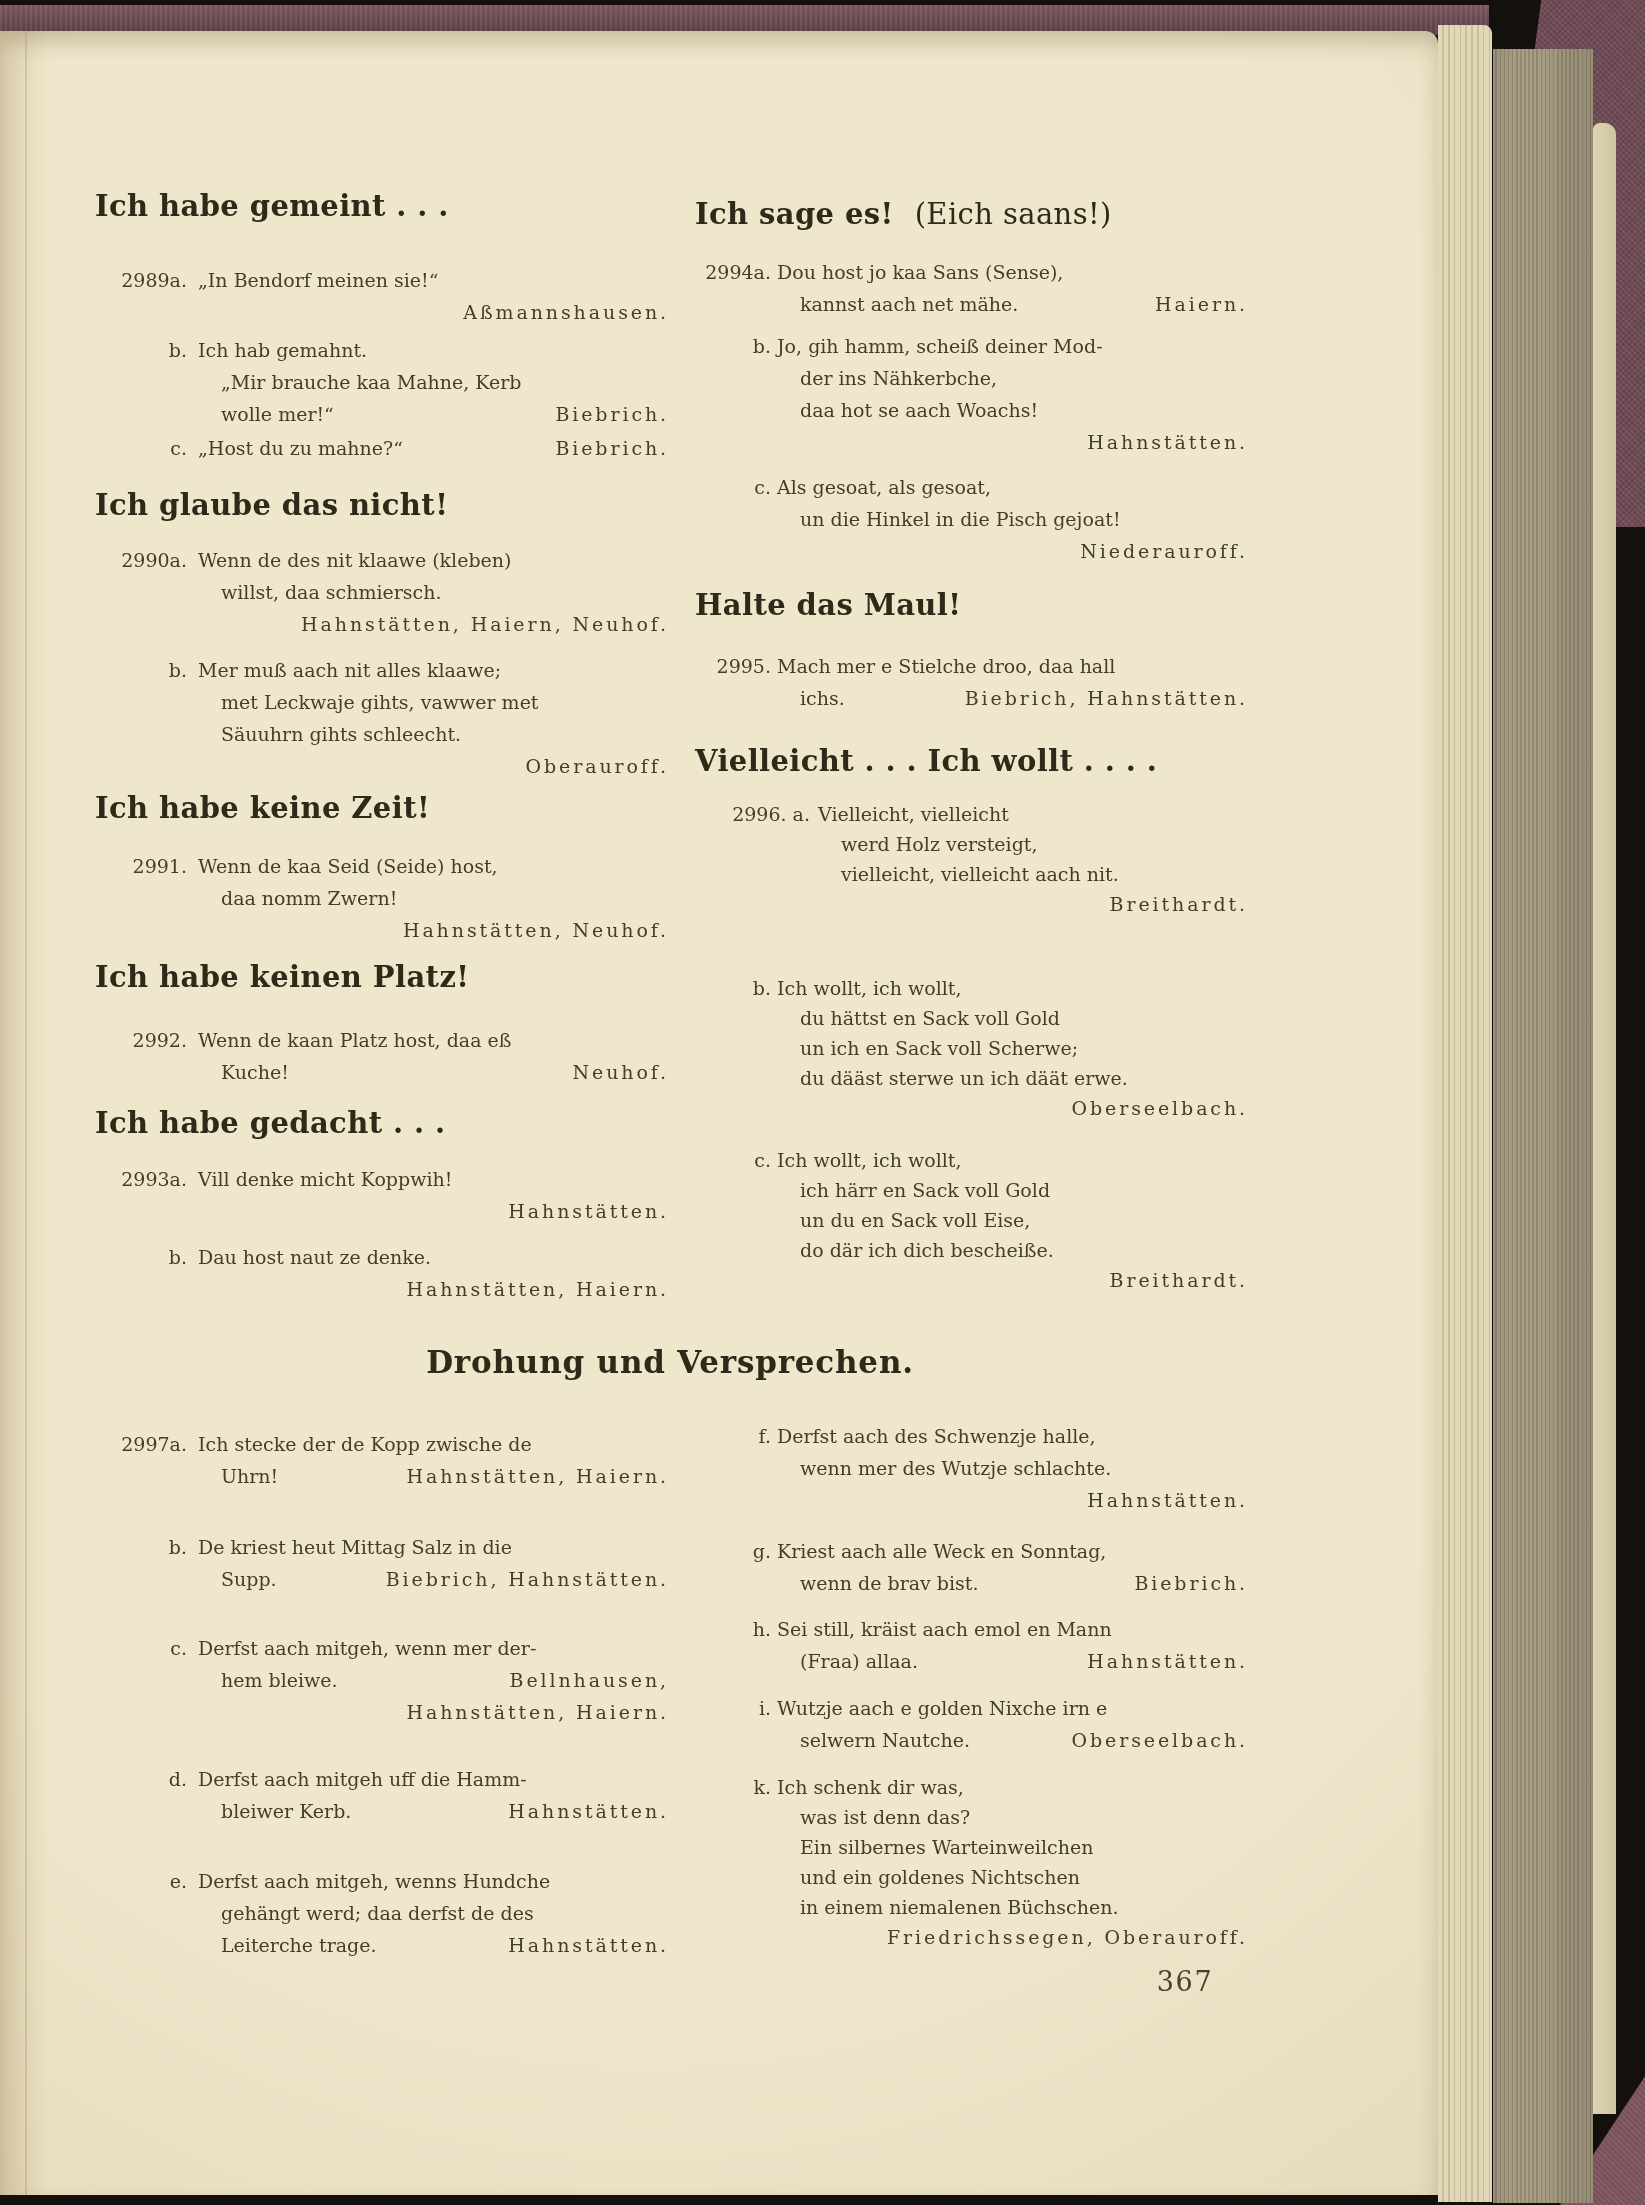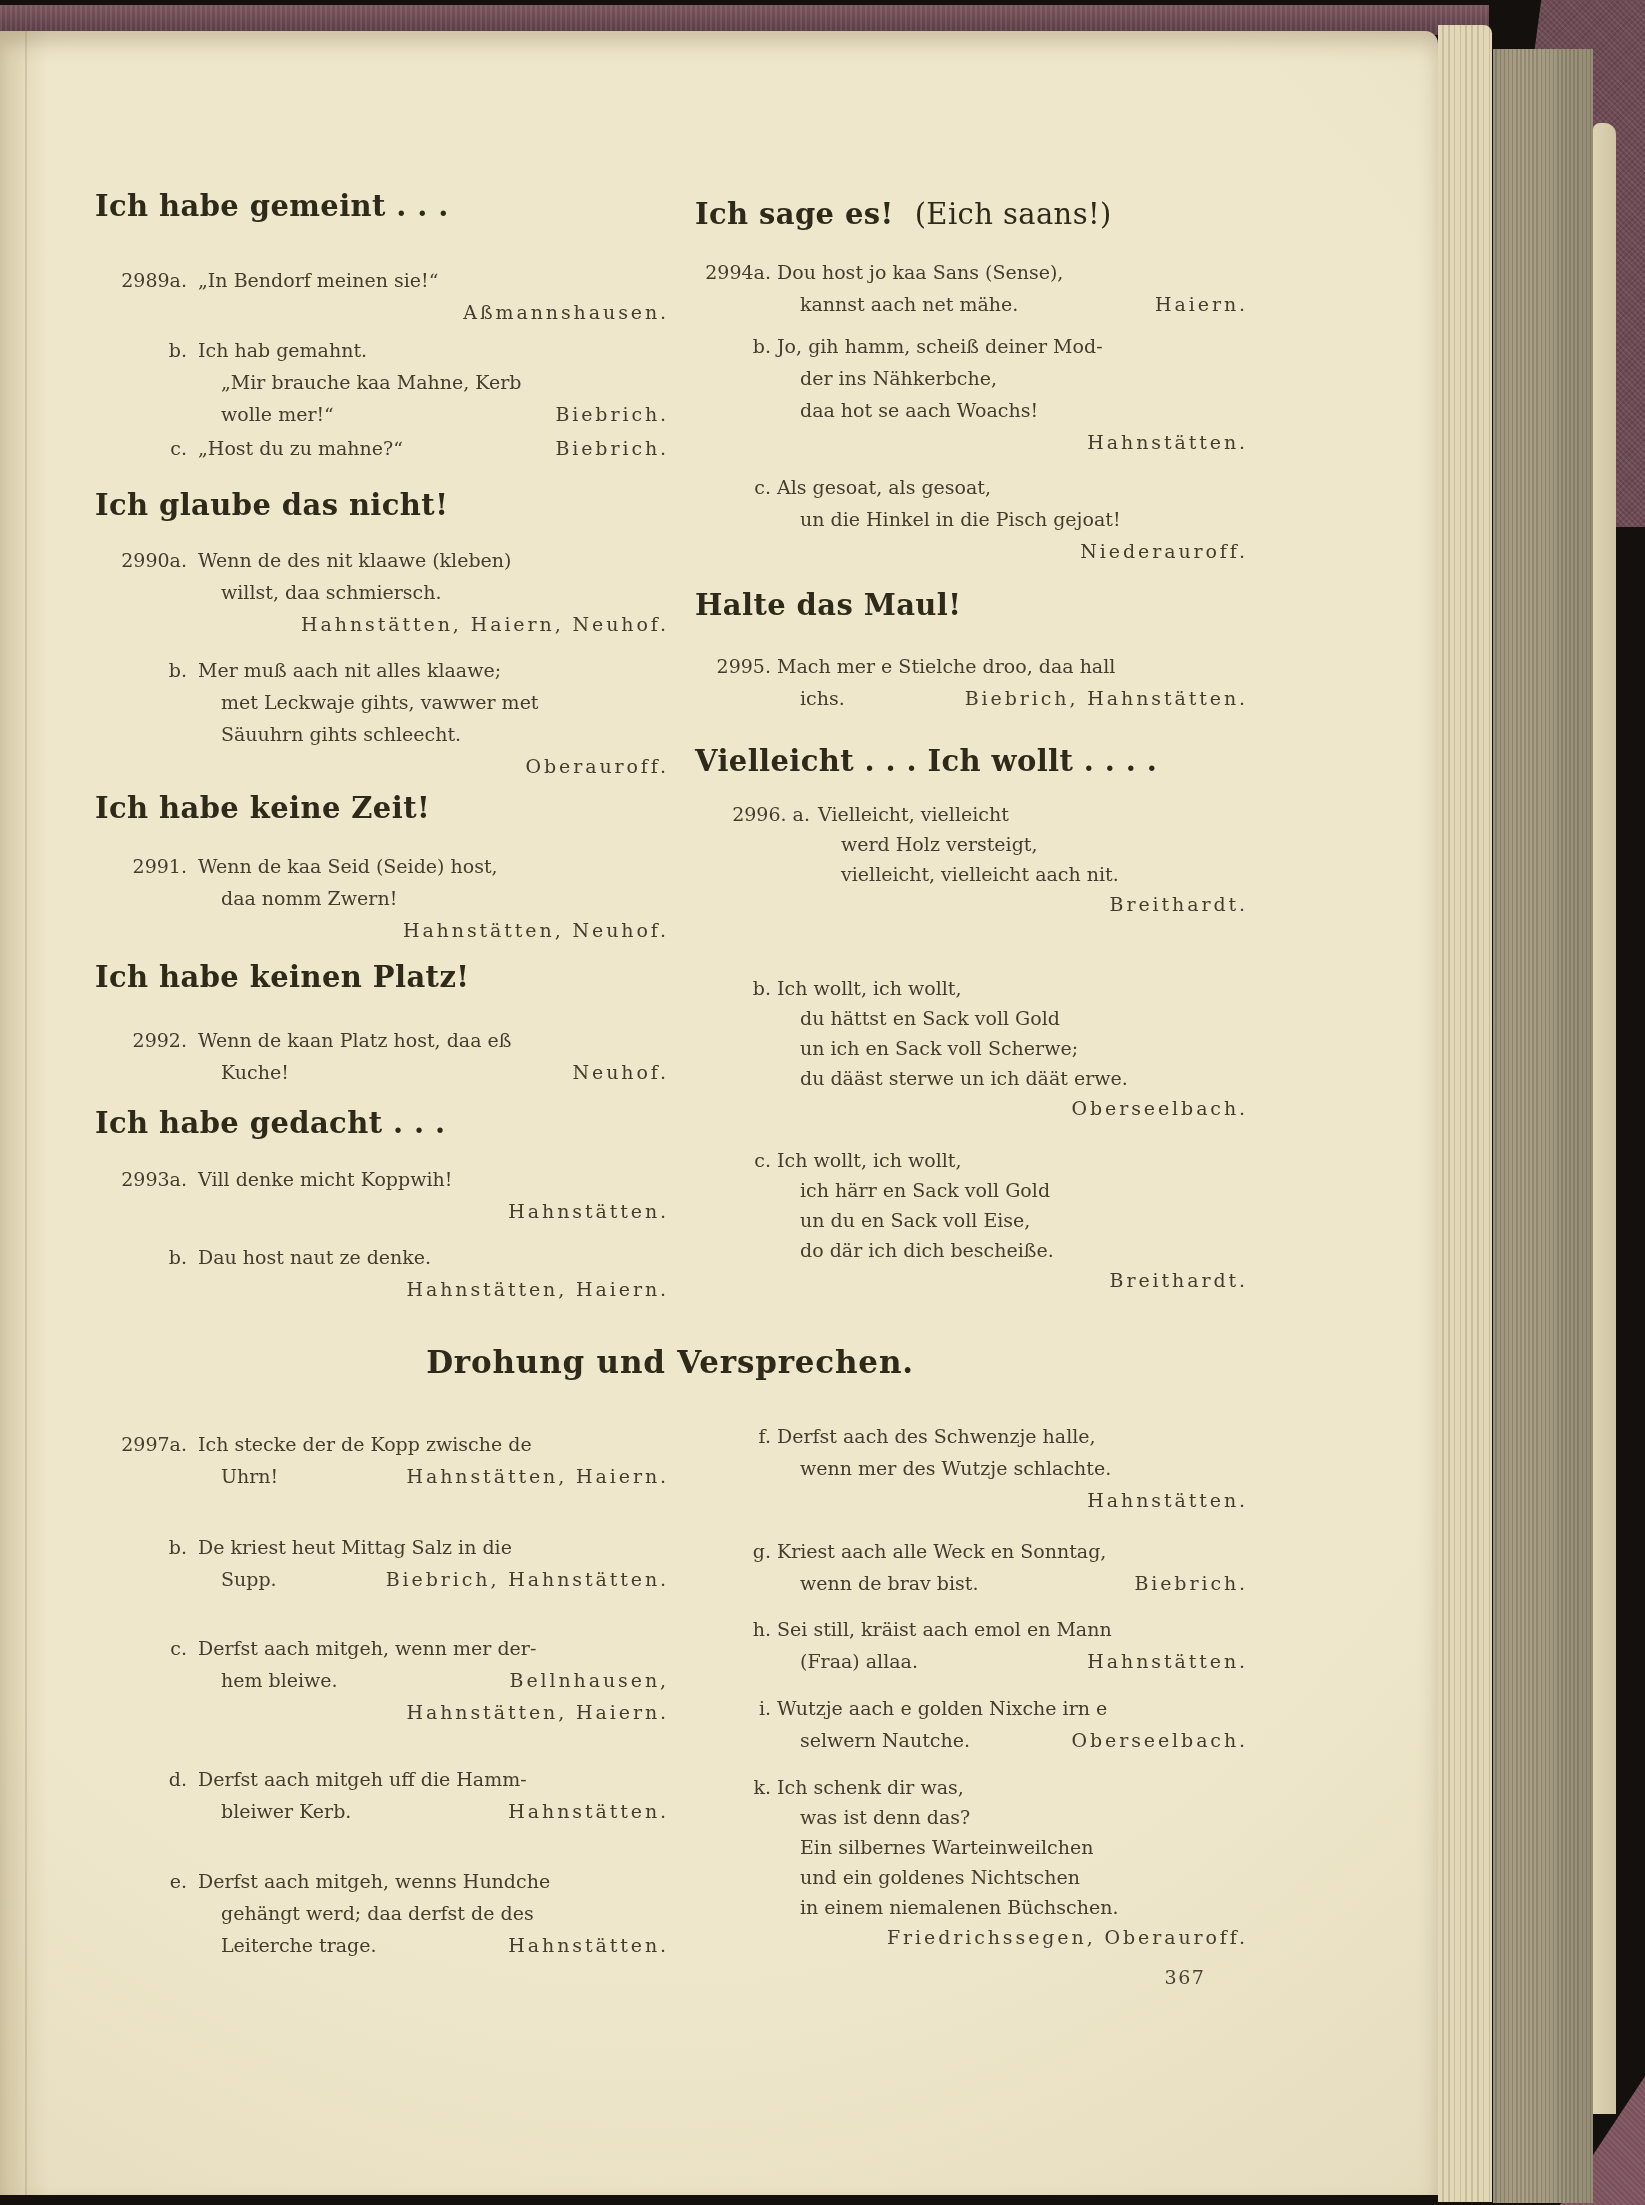--- a/index.html
+++ b/index.html
@@ -94,21 +94,21 @@
   .noteline{
     position:absolute;left:695px;width:568px;font-size:20.6px;line-height:26px;
     color:#453c2b;white-space:nowrap;font-weight:bold;
   }
   .center-head{
     position:absolute;left:95px;width:1150px;top:1313px;text-align:center;
     font-weight:bold;font-size:31px;color:#2e2919;letter-spacing:0.8px;
   }
   .pageno{
     position:absolute;left:1119px;top:1935px;width:132px;text-align:center;
-    font-size:19px;color:#4a4130;letter-spacing:1.6px;
+    font-size:27px;color:#4a4130;letter-spacing:1.6px;
   }
 </style>
 </head>
 <body>
 
 <div class="cloth-band"></div>
 <div class="cover"></div>
 <div class="cloth-top"></div>
 <div class="cloth-bottom"></div>
 <div class="edge-b"></div>

